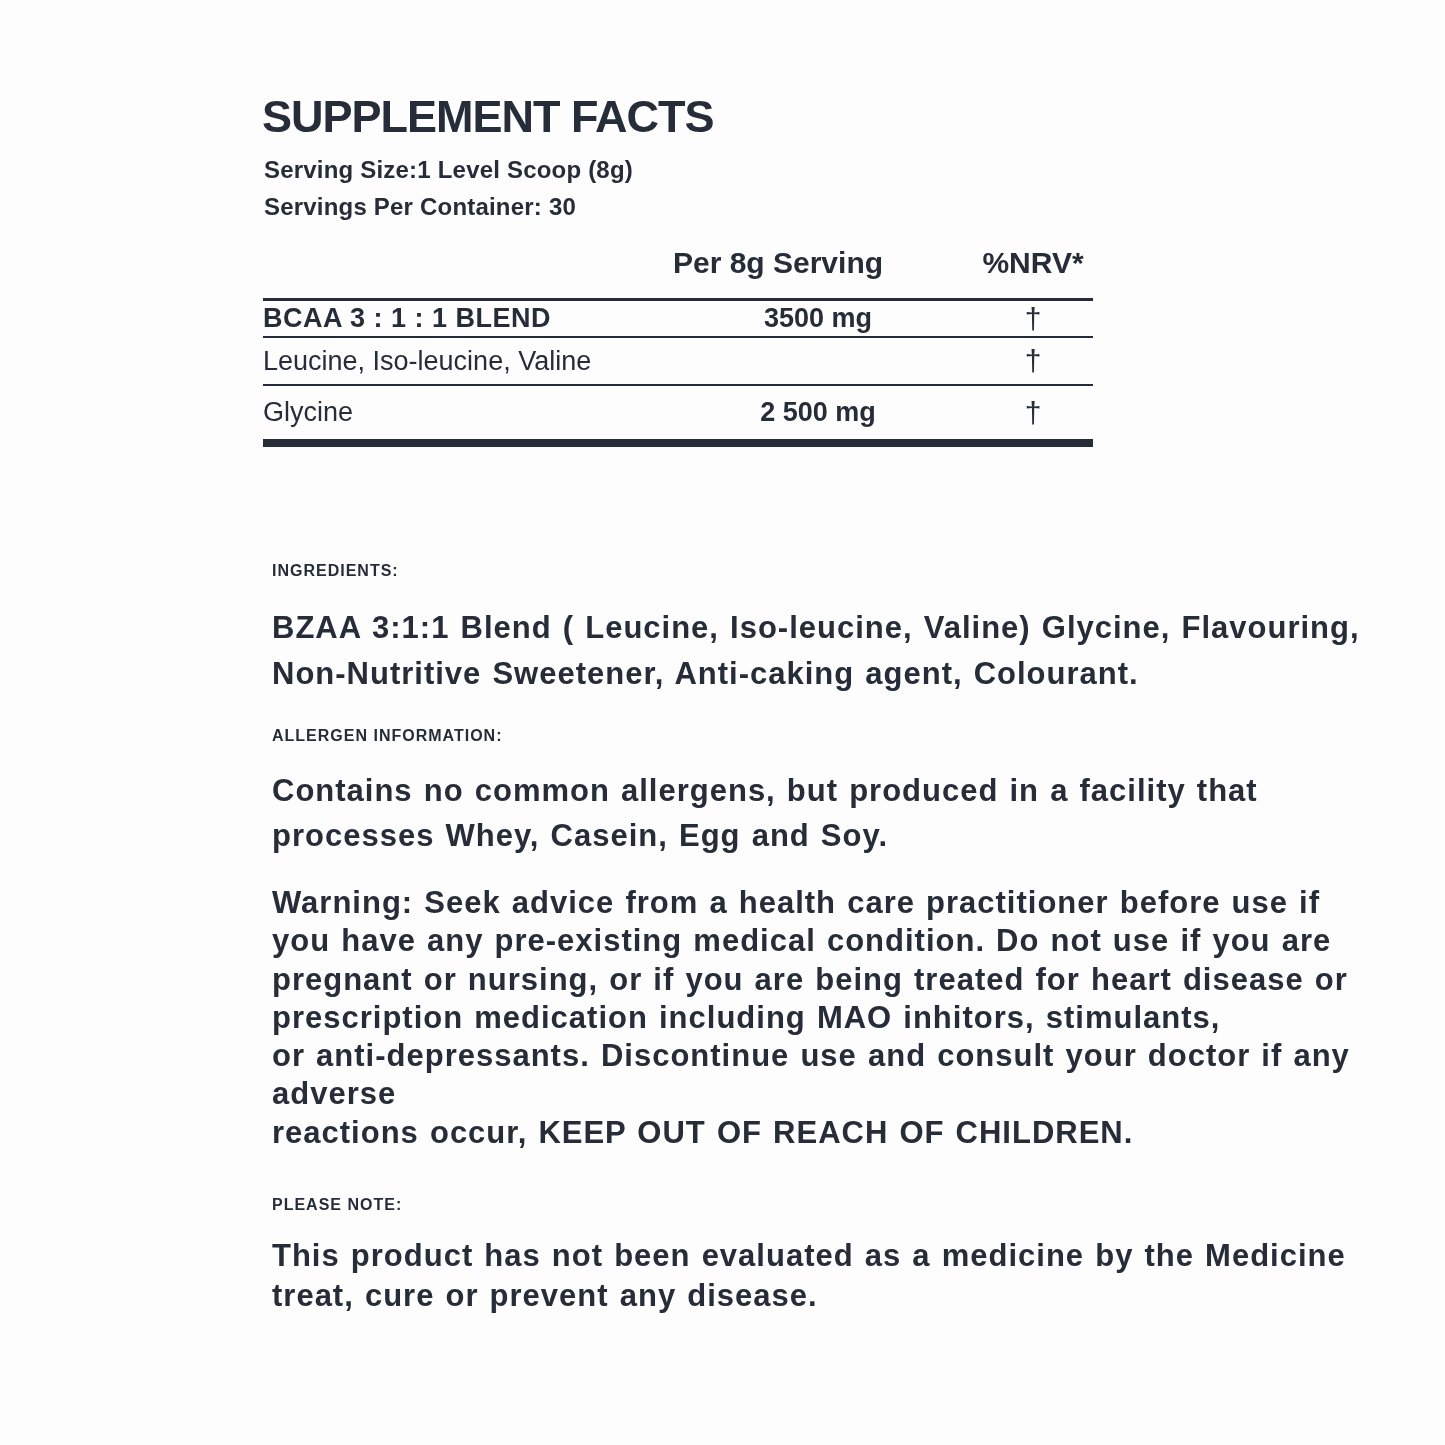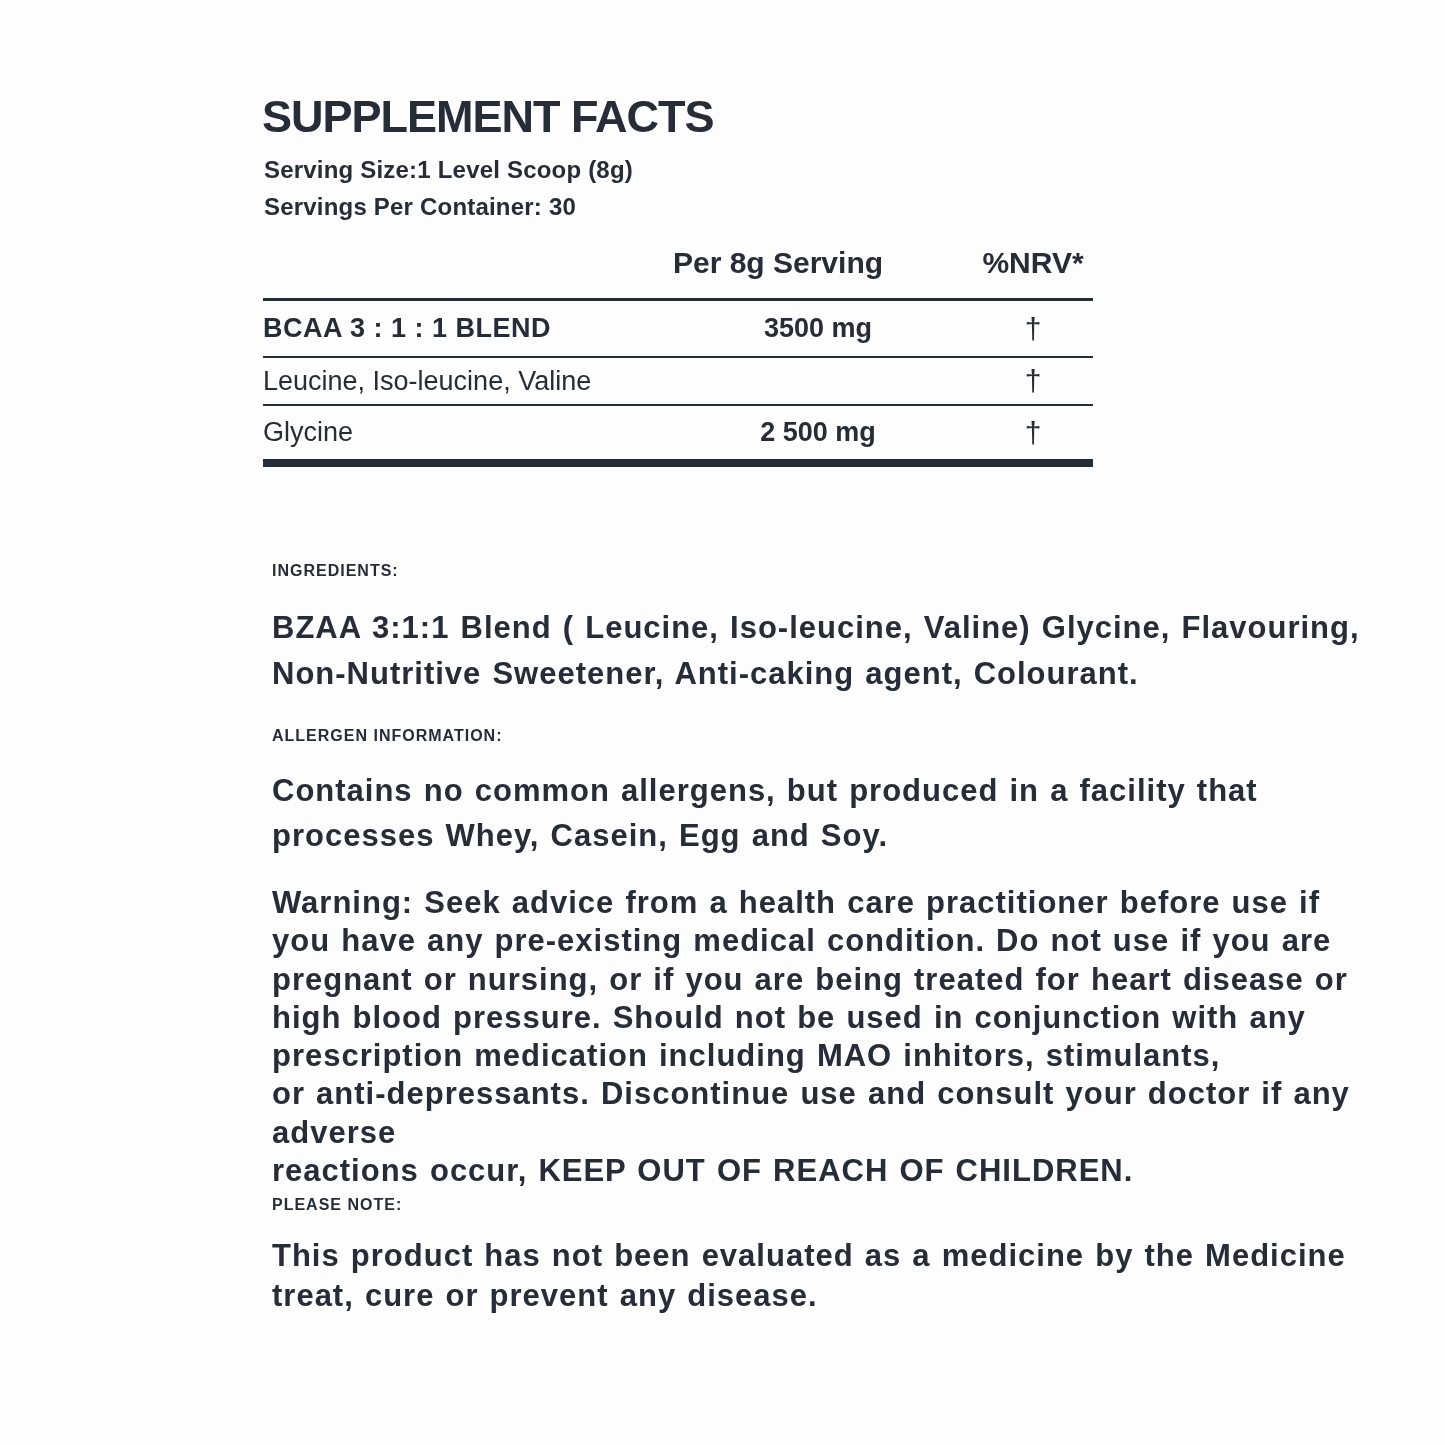--- a/index.html
+++ b/index.html
@@ -65,21 +65,21 @@
   .rule       { height: 3px; background: currentColor; }
   .rule.thin  { height: 2px; }
   .rule.thick { height: 8px; }
 
   .trow {
     display: grid;
     grid-template-columns: 400px 310px 120px;
     align-items: center;
     font-size: 27px;
   }
-  .trow.r1 { height: 55px; }
+  .trow.r1 { height: 35px; }
   .trow.r2 { height: 46px; }
   .trow.r3 { height: 53px; }
   .tname.bold { font-weight: bold; letter-spacing: 0.5px; }
   .tamount { text-align: center; font-weight: bold; }
   .tnrv { text-align: center; font-size: 30px; font-weight: normal; }
 
   
   .abs { position: absolute; left: 272px; margin: 0; }
 
   .footnote {
@@ -166,21 +166,20 @@
   <p class="abs section-heading allergen-heading">ALLERGEN INFORMATION:</p>
   <div class="abs body-lines allergen-lines">
     <div>Contains no common allergens, but produced in a facility that</div>
     <div>processes Whey, Casein, Egg and Soy.</div>
   </div>
 
   <div class="abs body-lines warning-lines">
     <div>Warning: Seek advice from a health care practitioner before use if</div>
     <div>you have any pre-existing medical condition. Do not use if you are</div>
     <div>pregnant or nursing, or if you are being treated for heart disease or</div>
-    <div>high blood pressure. Should not be used in conjunction with any</div>
     <div>prescription medication including MAO inhitors, stimulants,</div>
     <div>or anti-depressants. Discontinue use and consult your doctor if any adverse</div>
     <div>reactions occur, KEEP OUT OF REACH OF CHILDREN.</div>
   </div>
 
   <p class="abs section-heading note-heading">PLEASE NOTE:</p>
   <div class="abs body-lines note-lines">
     <div>This product has not been evaluated as a medicine by the Medicine</div>
     <div>treat, cure or prevent any disease.</div>
   </div>

